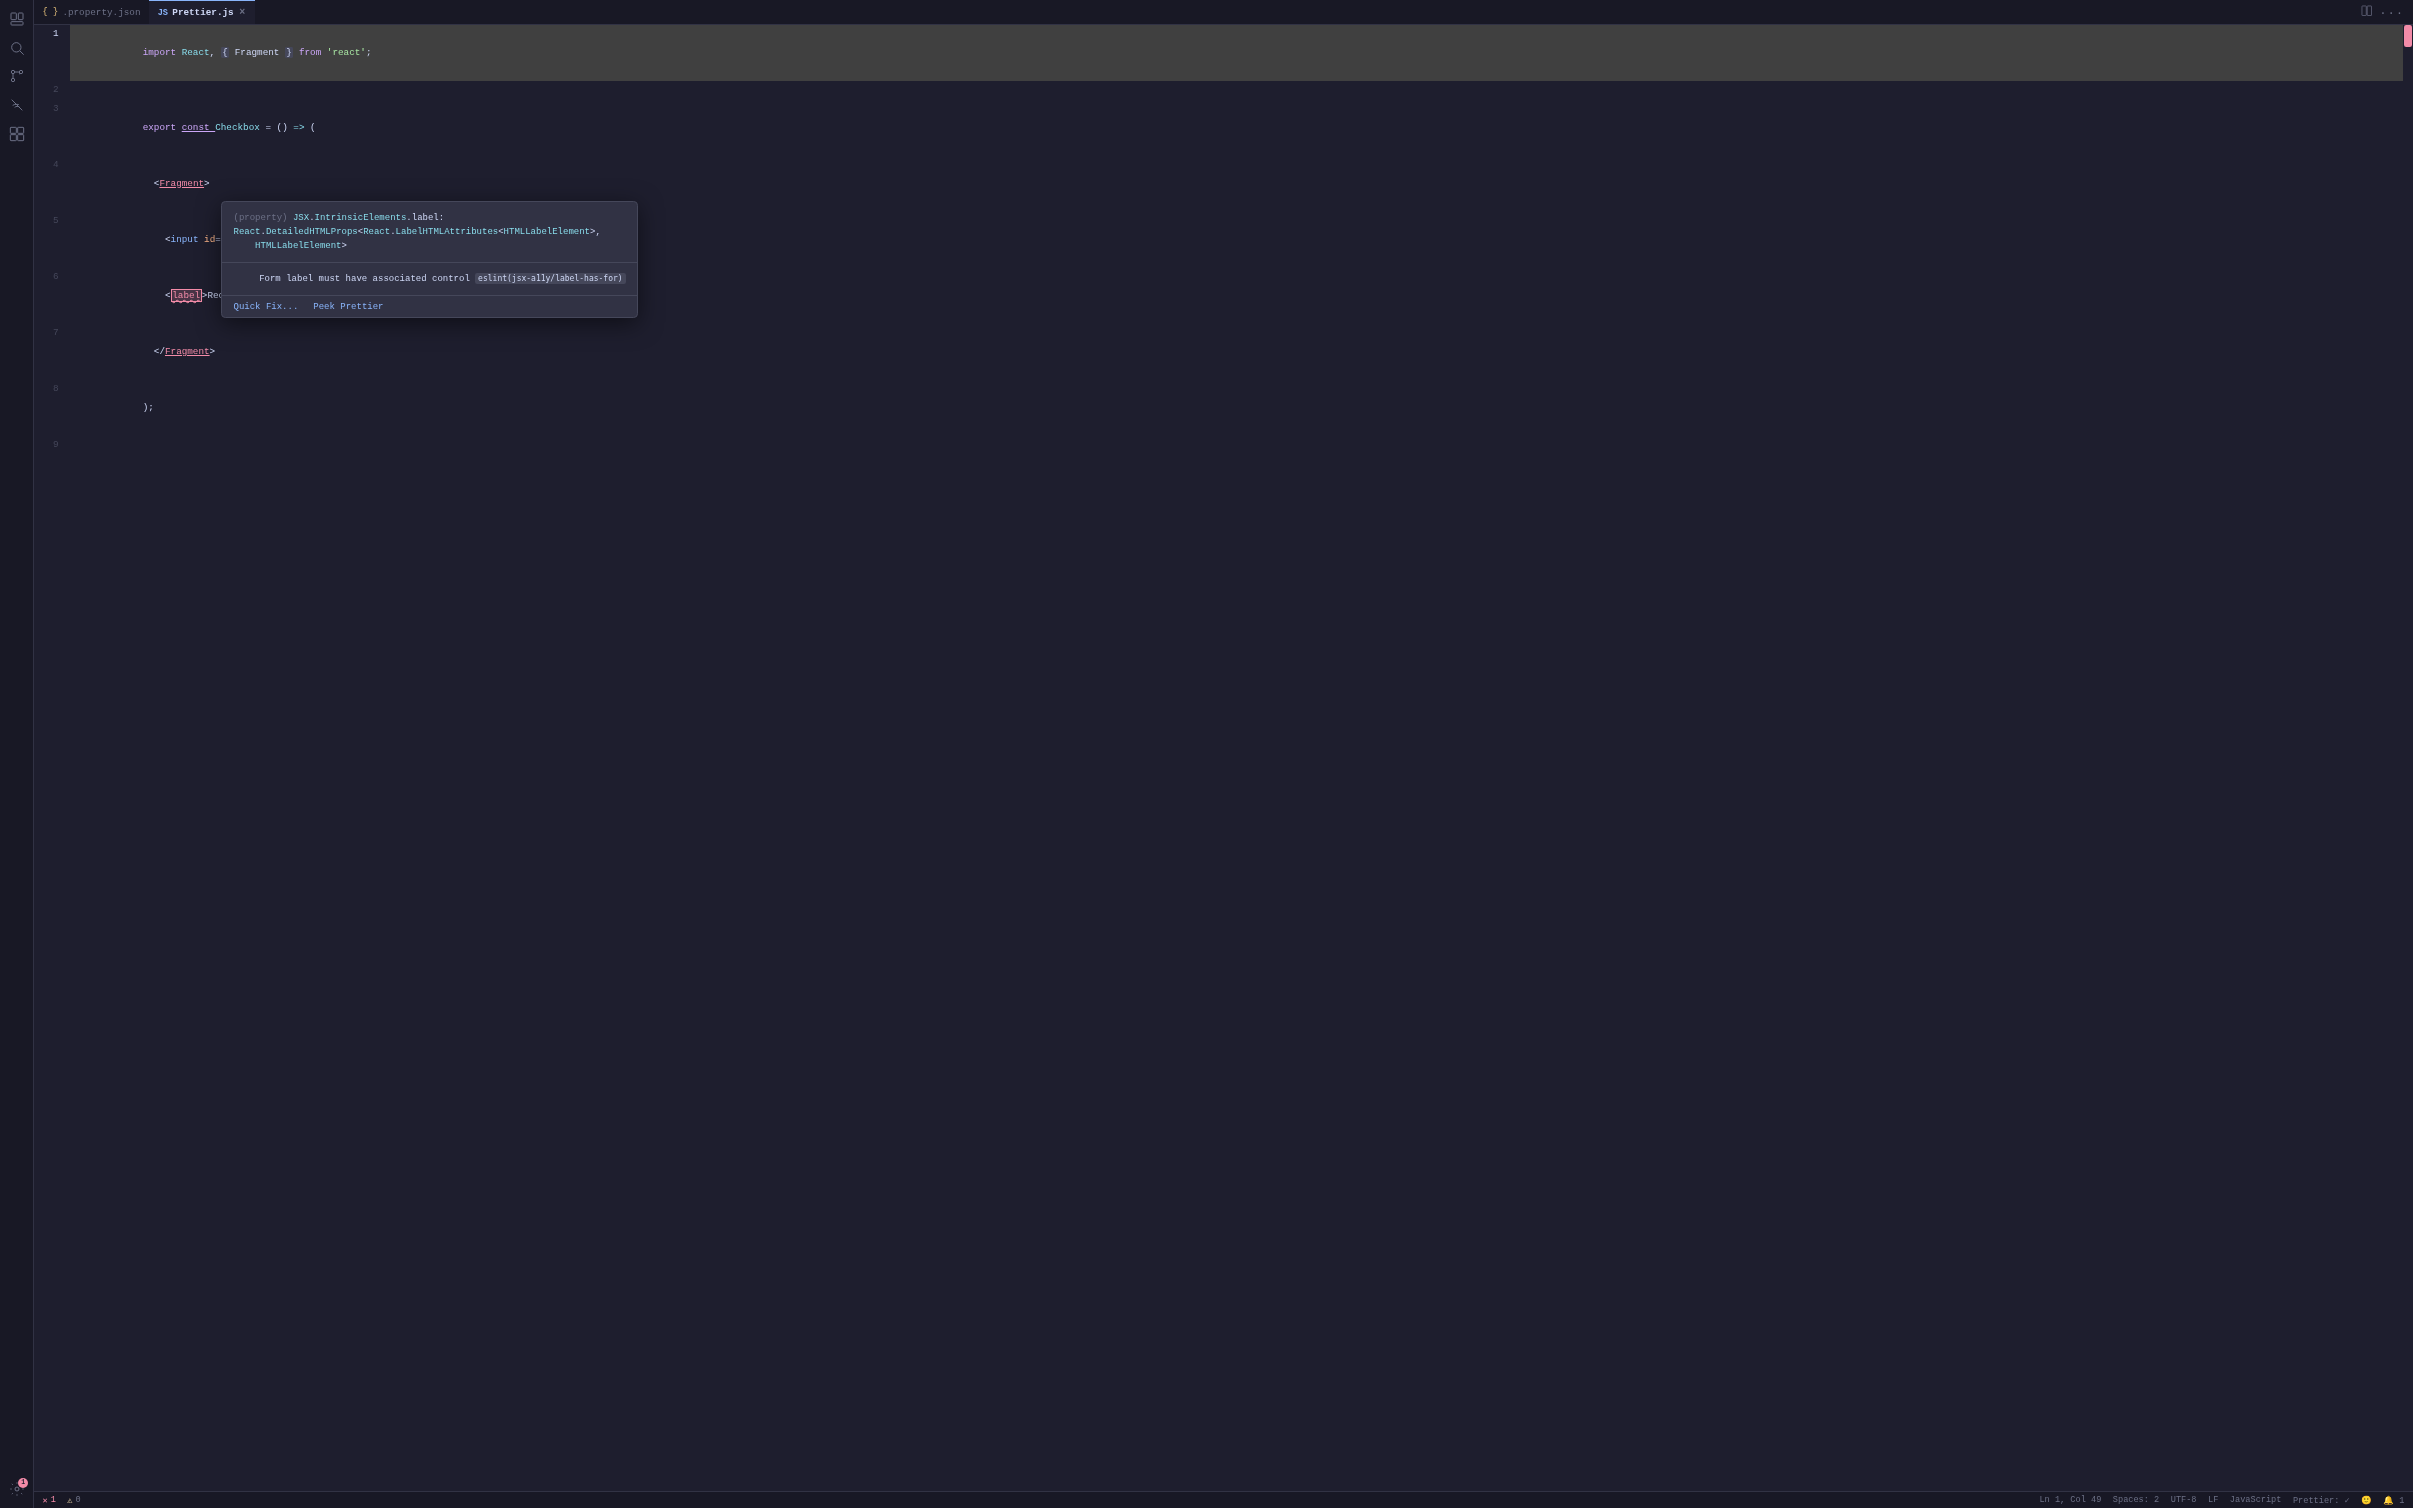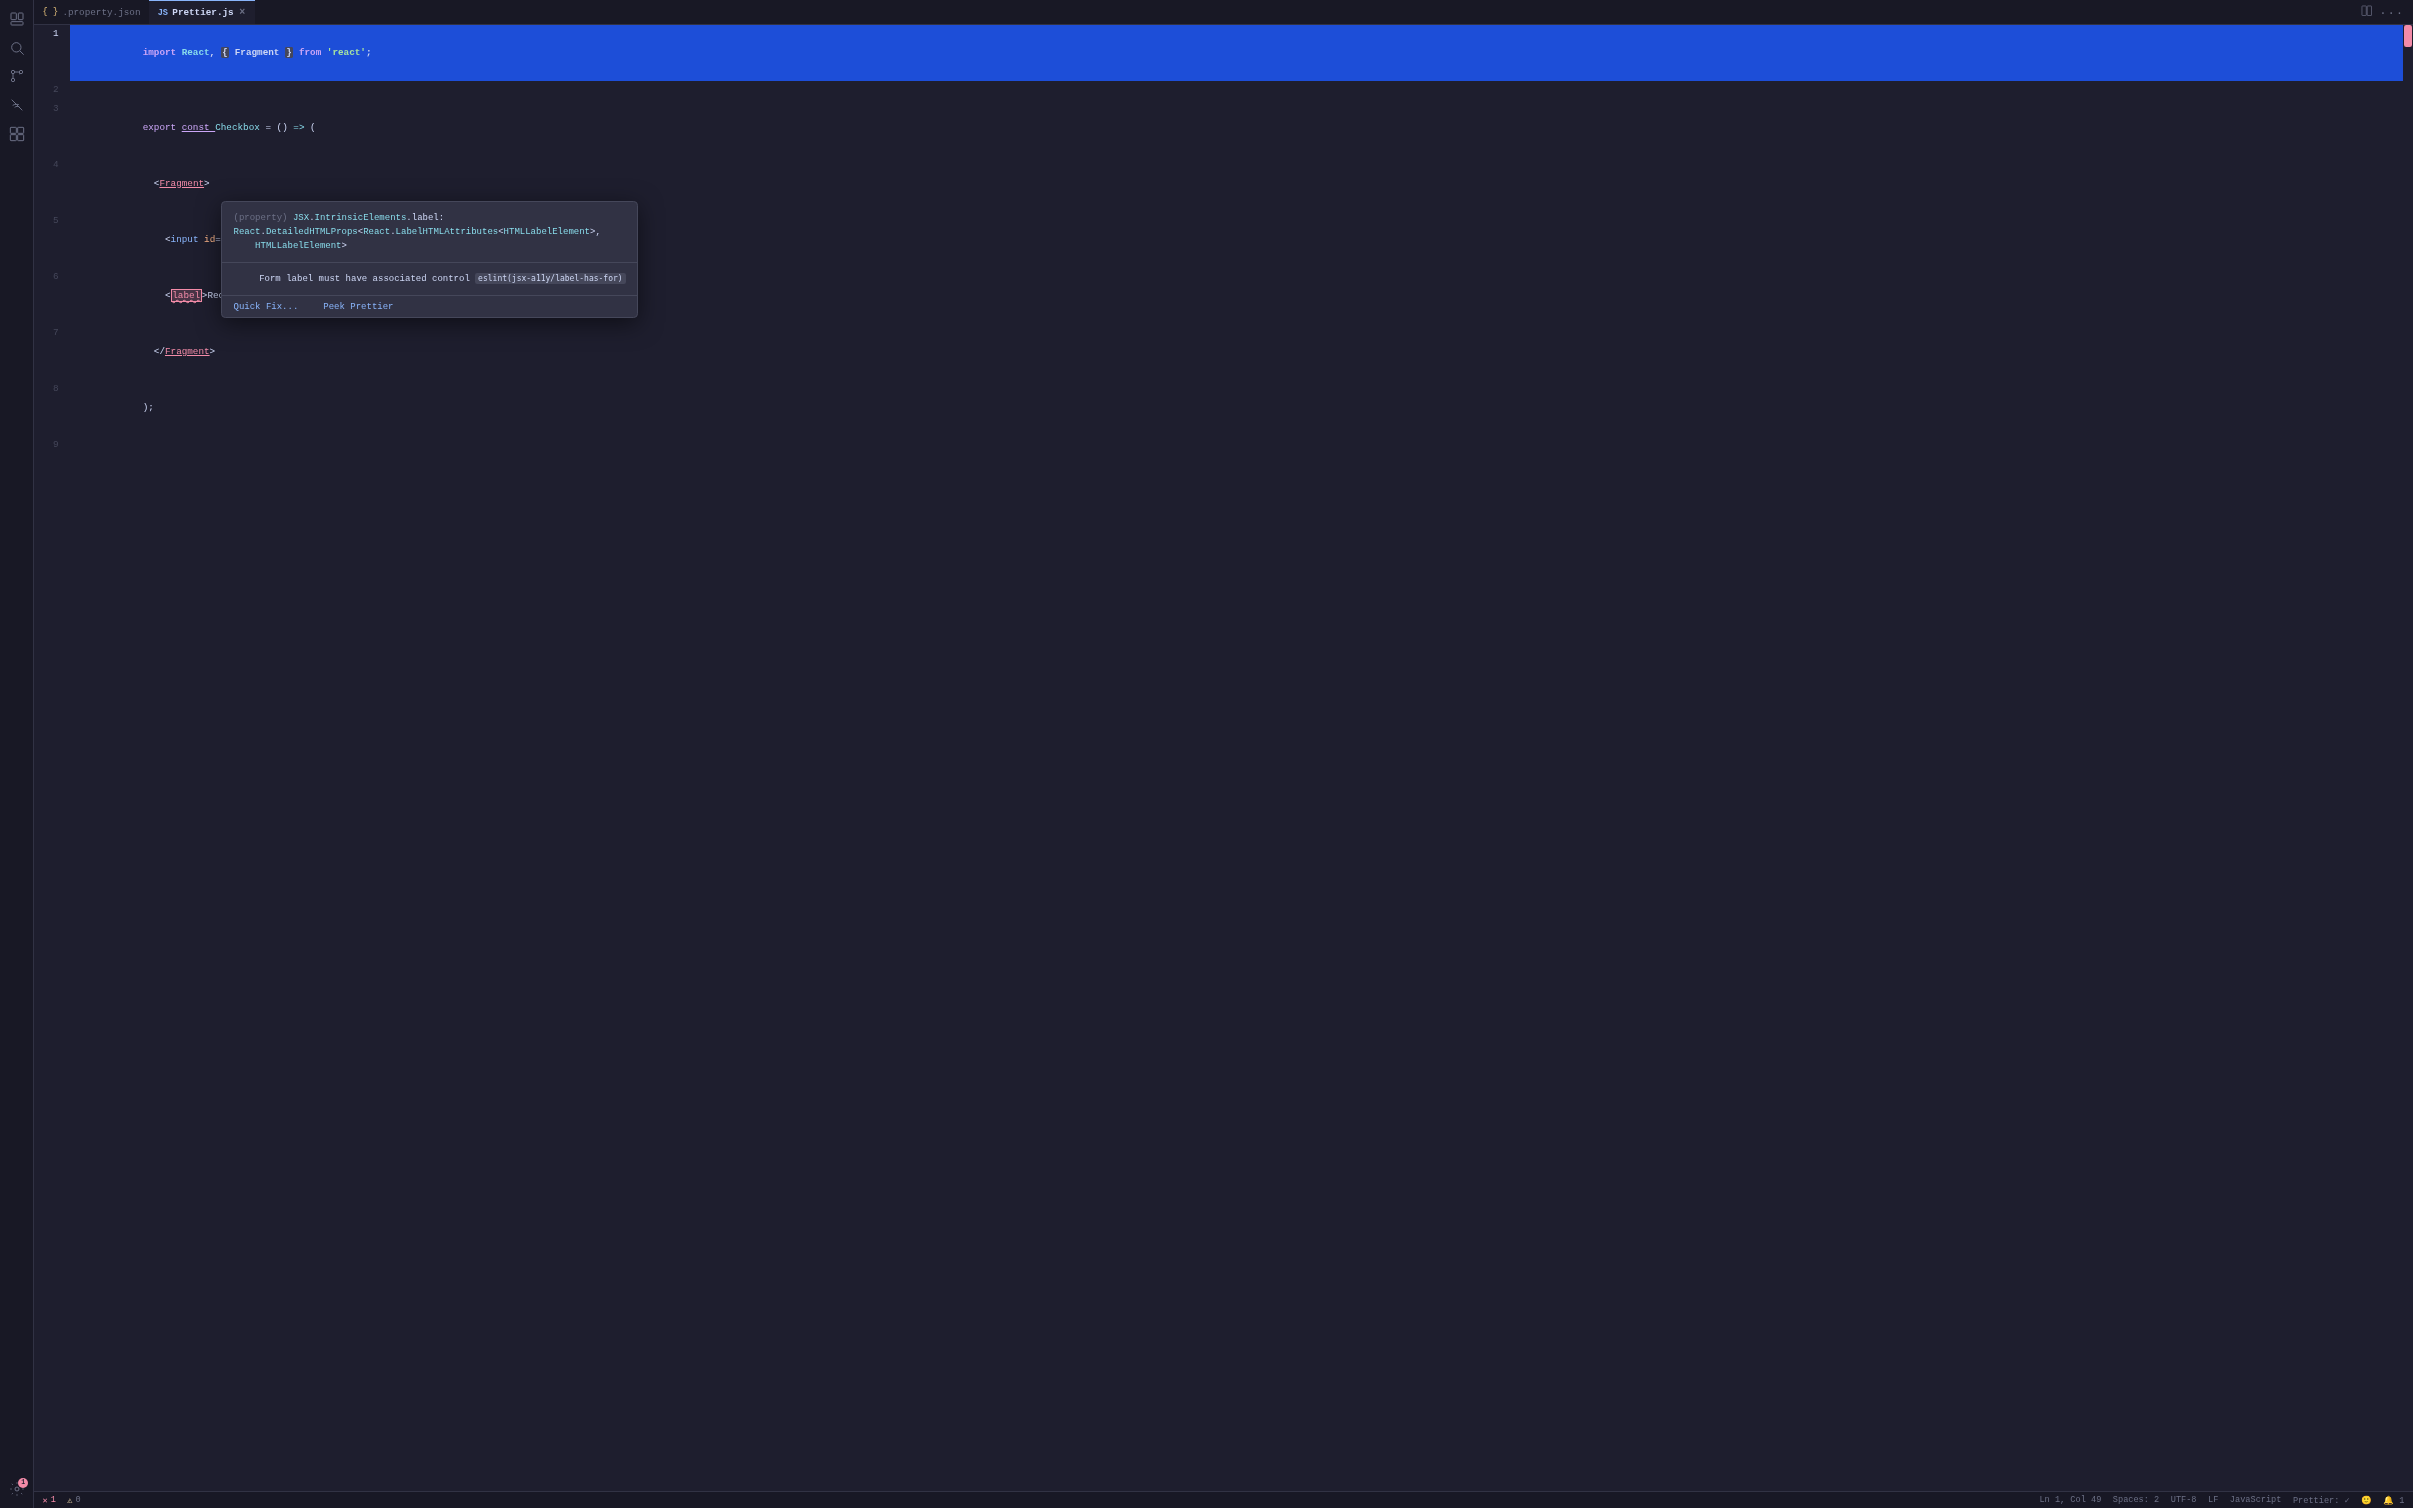--- a/index.html
+++ b/index.html
@@ -145,22 +145,21 @@
       white-space: pre;
       font-size: 9.3px;
       flex: 1;
     }
 
     
     .code-line.highlight-line .line-number {
       color: #cdd6f4;
     }
     .code-line.highlight-line .line-content {
-      background: #1d4ed8;
-      font-weight: bold;
+      background: #404040;
     }
 
     
     .kw-import { color: #cba6f7; } 
     .kw-export { color: #cba6f7; }
     .kw-const { color: #cba6f7; text-decoration: underline; }
     .kw-from { color: #cba6f7; }
     .identifier { color: #89dceb; }
     .string { color: #a6e3a1; }
     .jsx-tag { color: #89b4fa; }
@@ -219,21 +218,21 @@
       color: #cdd6f4;
       background: #45475a;
       padding: 0.7px 2.9px;
       border-radius: 2.2px;
       font-size: 8px;
     }
 
     .tooltip-actions {
       padding: 5.7px 11.5px;
       display: flex;
-      gap: 25px;
+      gap: 15px;
     }
 
     .tooltip-action {
       color: #89b4fa;
       font-size: 9px;
       cursor: pointer;
       text-decoration: none;
     }
 
     

